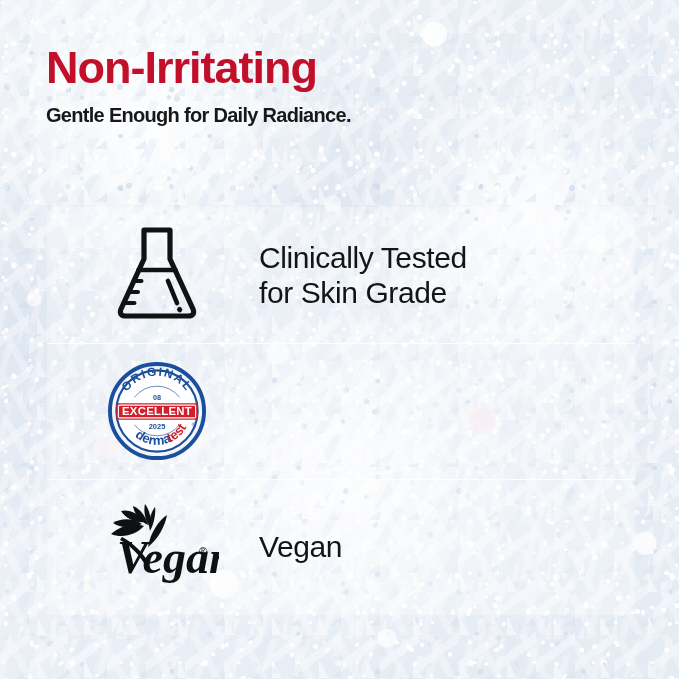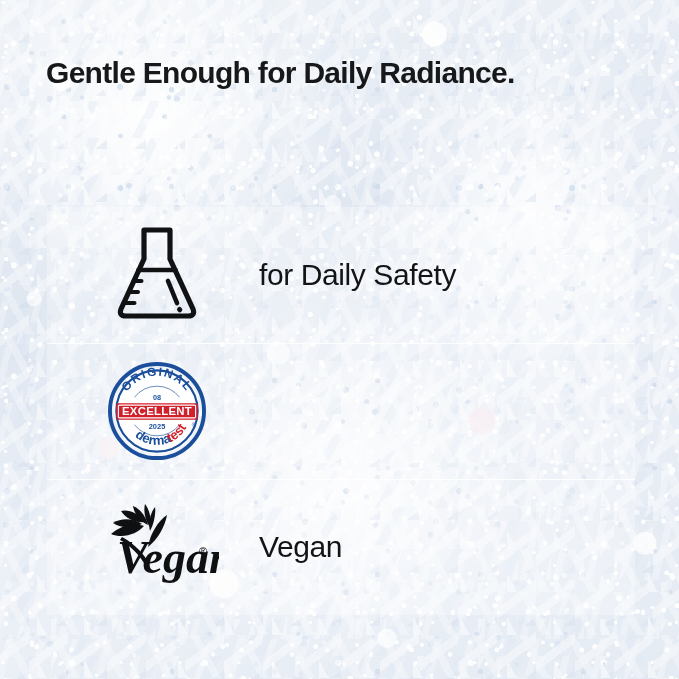--- a/index.html
+++ b/index.html
@@ -111,21 +111,21 @@
   .headline {
     margin: 0;
     font-size: 45px;
     font-weight: bold;
     letter-spacing: -1.0px;
     line-height: 1.06;
     color: #c2102b;
   }
   .subhead {
     margin: 12px 0 0 0;
-    font-size: 30px;
+    font-size: 20px;
     font-weight: bold;
     letter-spacing: -0.7px;
     line-height: 1.1;
     color: #17181a;
   }
 
   
   .panel {
     position: absolute;
     left: 47px;
@@ -184,20 +184,21 @@
 
 <div id="canvas">
 
   <div class="bg-base"></div>
   <div class="bg-speckle"></div>
   <div class="bg-crystal"></div>
   <div class="bg-bokeh"></div>
   <div class="bg-veil"></div>
 
   <div class="header">
+    <h1 class="headline">Non-Irritating</h1>
     <h2 class="subhead">Gentle Enough for Daily Radiance.</h2>
   </div>
 
   <div class="panel">
 
     <div class="feature-row">
       <div class="icon-cell">
         <span>
           <svg width="86" height="100" viewBox="0 0 86 100" fill="none" stroke="#111214" stroke-width="5.2" stroke-linecap="round" stroke-linejoin="round">
 
@@ -208,21 +209,22 @@
             <path d="M19.5 58 L27.5 58" stroke-width="4"></path>
             <path d="M15.0 69 L24.0 69" stroke-width="4"></path>
             <path d="M10.8 80 L20.5 80" stroke-width="4"></path>
 
             <path d="M54 58 L63 80" stroke-width="4.6"></path>
             <path d="M65.5 86.5 L65.8 86.8" stroke-width="5"></path>
           </svg>
         </span>
       </div>
       <div class="feature-label">
-        <div>for Daily Safety</div>
+        <div>Clinically Tested</div>
+        <div>for Skin Grade</div>
       </div>
     </div>
 
     <div class="feature-row">
       <div class="icon-cell">
         <span class="badge">
           <svg width="98" height="98" viewBox="0 0 100 100">
             <defs>
               <path id="arcTop" d="M 14,50 A 36,36 0 0 1 86,50"></path>
               <path id="arcBottom" d="M 15.5,50 A 34.5,34.5 0 0 0 84.5,50"></path>

